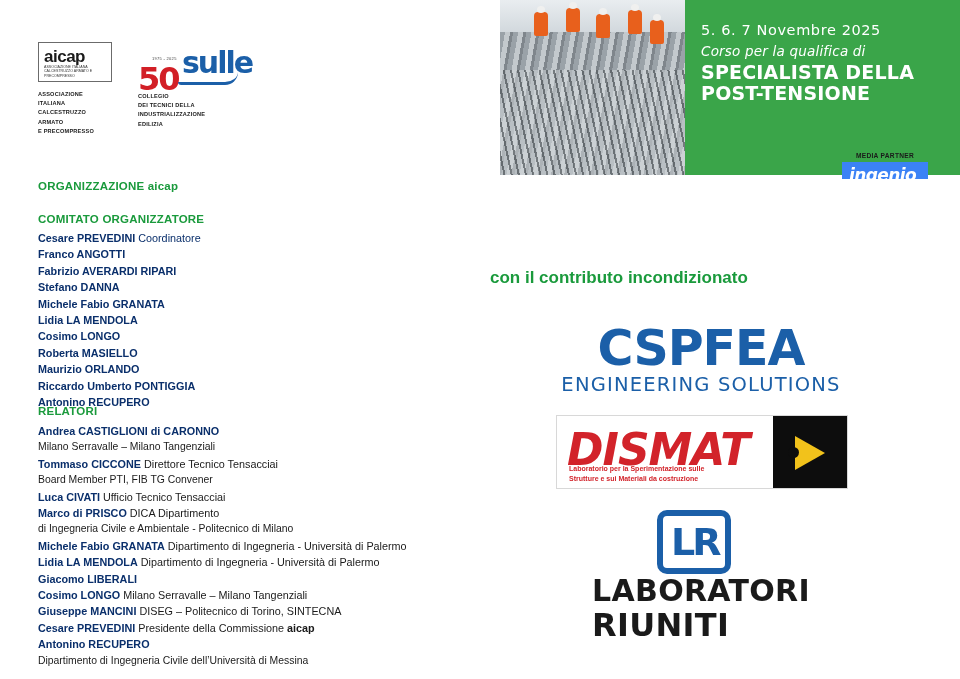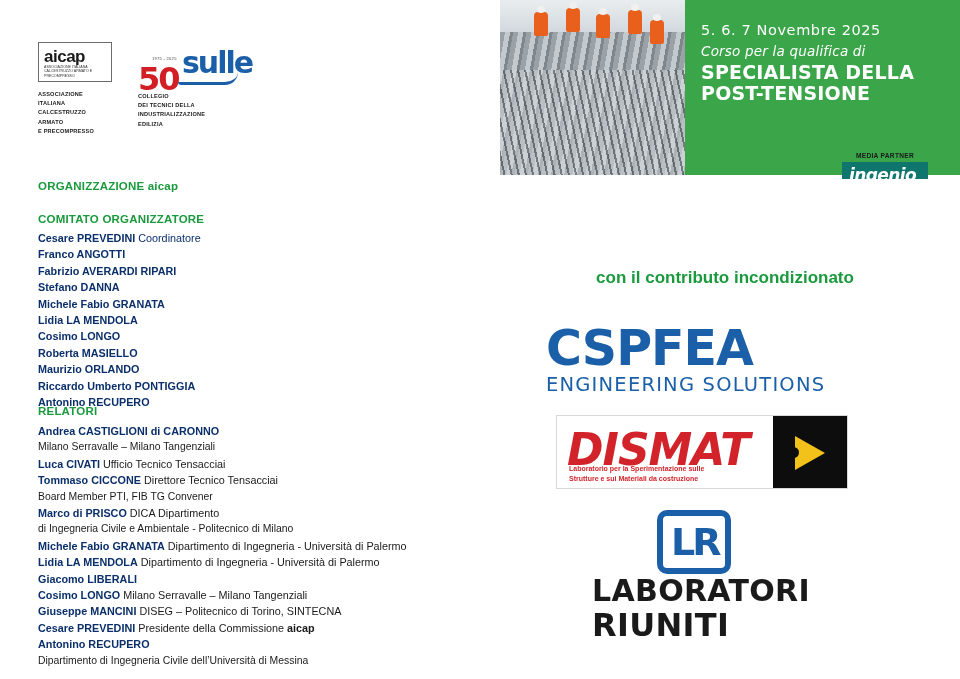--- a/index.html
+++ b/index.html
@@ -240,49 +240,50 @@
   .media-partner-label {
     font-size: 6.6px;
     font-weight: bold;
     color: #1a1a1a;
     letter-spacing: 0.3px;
     margin-bottom: 3px;
     text-align: center;
   }
   .ingenio {
     width: 86px; height: 17px;
-    background: #0f766e;
+    background: #3b82f6;
     position: relative;
   }
   .ingenio .txt {
     position: absolute;
     left: 7px; top: 3px;
     color: #ffffff;
     font-size: 17px;
     font-weight: bold;
     font-style: italic;
     letter-spacing: -0.6px;
     font-family: "DejaVu Sans", sans-serif;
   }
 
   .contributo {
     position: absolute;
     left: 0; top: 268px;
     width: 470px;
-    text-align: center;
+    text-align: left;
     font-size: 17px;
     font-weight: bold;
     color: #1a9a3c;
   }
 
   
   .sponsor-cspfea {
     position: absolute;
     left: 56px; top: 325px;
     width: 310px; height: 70px;
+    text-align: center;
   }
   .sponsor-cspfea .big {
     font-size: 49px;
     font-weight: bold;
     color: #1b5fa8;
     letter-spacing: -1px;
     line-height: 48px;
     font-family: "DejaVu Sans", sans-serif;
   }
   .sponsor-cspfea .sml {
@@ -436,22 +437,22 @@
       <div class="person"><span class="name">Roberta MASIELLO</span></div>
       <div class="person"><span class="name">Maurizio ORLANDO</span></div>
       <div class="person"><span class="name">Riccardo Umberto PONTIGGIA</span></div>
       <div class="person"><span class="name">Antonino RECUPERO</span></div>
     </div>
 
   <div class="section-head" id="relatori-head">RELATORI</div>
 
   <div class="people-list" id="relatori-list">
       <div class="person"><span class="name">Andrea CASTIGLIONI di CARONNO</span><span class="affil">Milano Serravalle – Milano Tangenziali</span></div>
+      <div class="person"><span class="name">Tommaso CICCONE</span><span class="role"> Direttore Tecnico Tensacciai</span><span class="affil">Board Member PTI, FIB TG Convener</span></div>
       <div class="person"><span class="name">Luca CIVATI</span><span class="role"> Ufficio Tecnico Tensacciai</span></div>
-      <div class="person"><span class="name">Tommaso CICCONE</span><span class="role"> Direttore Tecnico Tensacciai</span><span class="affil">Board Member PTI, FIB TG Convener</span></div>
       <div class="person"><span class="name">Marco di PRISCO</span><span class="role"> DICA Dipartimento</span><span class="affil">di Ingegneria Civile e Ambientale - Politecnico di Milano</span></div>
       <div class="person"><span class="name">Michele Fabio GRANATA</span><span class="role"> Dipartimento di Ingegneria - Università di Palermo</span></div>
       <div class="person"><span class="name">Lidia LA MENDOLA</span><span class="role"> Dipartimento di Ingegneria - Università di Palermo</span></div>
       <div class="person"><span class="name">Giacomo LIBERALI</span></div>
       <div class="person"><span class="name">Cosimo LONGO</span><span class="role"> Milano Serravalle – Milano Tangenziali</span></div>
       <div class="person"><span class="name">Giuseppe MANCINI</span><span class="role"> DISEG – Politecnico di Torino, SINTECNA</span></div>
       <div class="person"><span class="name">Cesare PREVEDINI</span><span class="role"> Presidente della Commissione </span><span class="role role-b">aicap</span></div>
       <div class="person"><span class="name">Antonino RECUPERO</span><span class="affil">Dipartimento di Ingegneria Civile dell’Università di Messina</span></div>
     </div>
 

